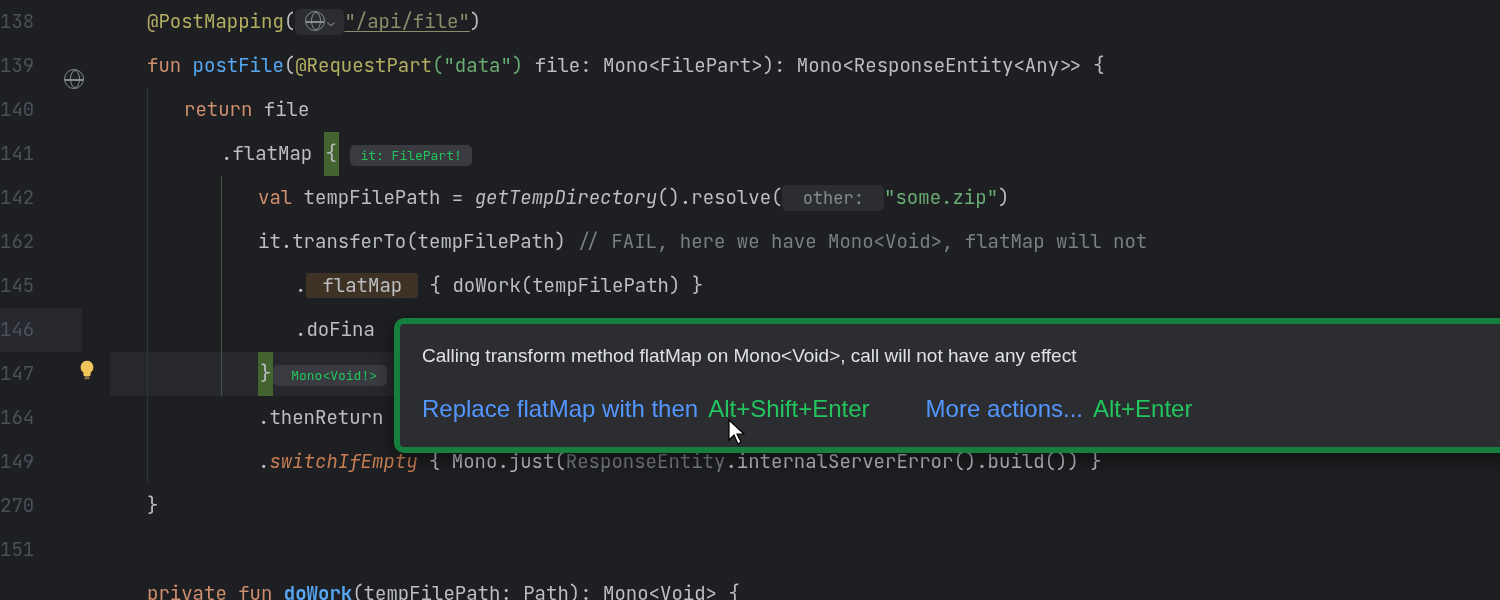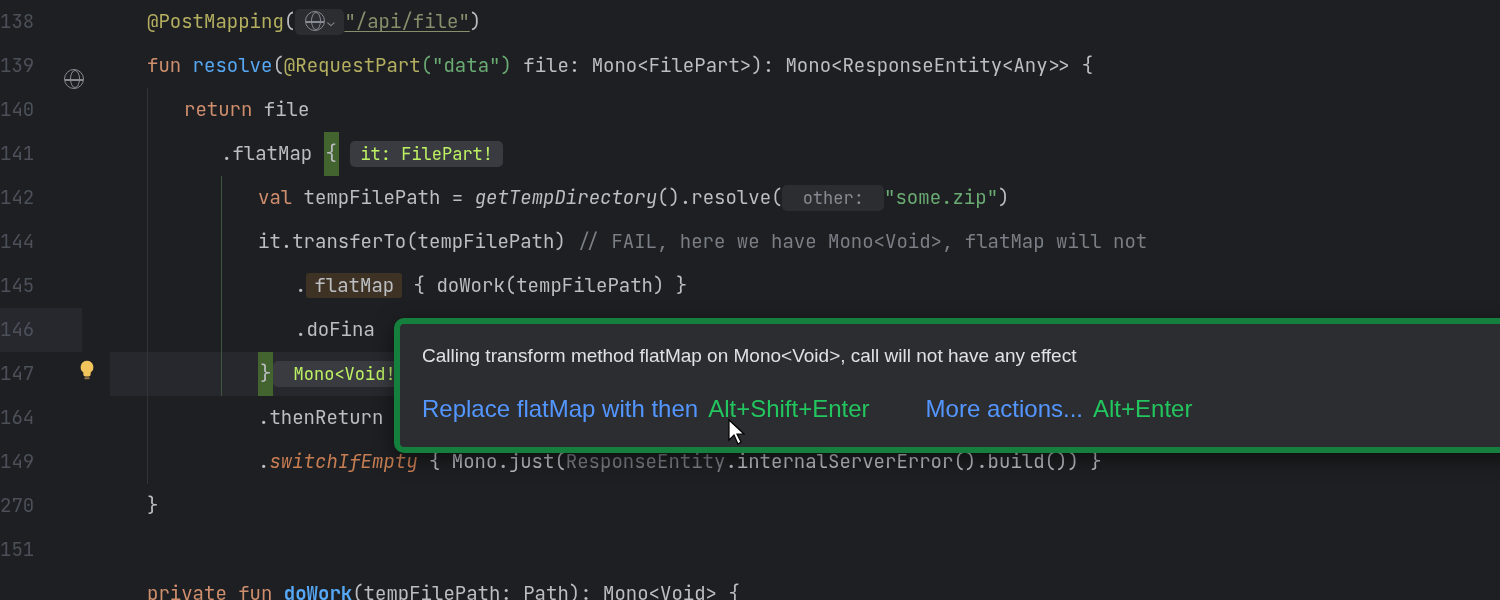--- a/index.html
+++ b/index.html
@@ -52,32 +52,32 @@
   .fn-decl-bold { color: #56a8f5; font-weight: 600; }
   .string { color: #6aab73; }
   .comment { color: #7a7e85; }
   .italic-call { color: #bcbec4; font-style: italic; }
   .italic-call-warn { color: #c77d52; font-style: italic; }
   .plain { color: #bcbec4; }
   .bg-hint {
     background: #393b40;
     border-radius: 5px;
     padding: 2px 10px;
-    color: #bef264;
-    font-size: 17px;
+    color: #22c55e;
+    font-size: 13px;
     font-style: normal;
   }
   .bg-hint-dark {
     background: #2b2d30;
     border-radius: 5px;
     padding: 2px 10px;
     color: #868a91;
     font-size: 17px;
   }
-  .warn-bg { background: #3d3223; border-radius: 3px; padding:0 8px; }
+  .warn-bg { background: #3d3223; border-radius: 3px; padding:0 16px; }
   .brace-green { display:inline-block; background:#43632f; color:#bcbec4; padding:0 2px; }
   .globe-icon {
     display: inline-block;
     width: 20px; height: 20px;
     border: 1.5px solid #868a91;
     border-radius: 50%;
     position: relative;
     vertical-align: -3px;
   }
   .globe-icon::before {
@@ -158,21 +158,21 @@
 </head>
 <body>
 
 <div class="editor">
   <div class="gutter">
     <div class="ln">138</div>
     <div class="ln">139</div>
     <div class="ln">140</div>
     <div class="ln">141</div>
     <div class="ln">142</div>
-    <div class="ln">144</div>
+    <div class="ln">162</div>
     <div class="ln">145</div>
     <div class="ln current-line">146</div>
     <div class="ln">147</div>
     <div class="ln">164</div>
     <div class="ln">149</div>
     <div class="ln">270</div>
     <div class="ln">151</div>
     <span class="gutter-globe"><span class="globe-icon"></span></span>
     <span class="bulb">
       <svg viewBox="0 0 24 24">
@@ -180,21 +180,21 @@
         <rect fill="#94734a" x="9" y="20" width="6" height="2" rx="1"></rect>
       </svg>
     </span>
     <span class="fold-arrow">›</span>
   </div>
 
   <div class="code">
 
     <div class="row"><span class="pad"></span><span class="annotation">@PostMapping</span><span class="plain">(</span><span class="bg-hint-dark"><span class="globe-icon"></span><span class="chev">⌄</span></span><span class="link-underline">"/api/file"</span><span class="plain">)</span></div>
 
-    <div class="row"><span class="pad"></span><span class="keyword">fun </span><span class="fn-decl">resolve</span><span class="plain">(</span><span class="annotation">@RequestPart</span><span class="string">("data")</span><span class="plain"> file: Mono&lt;FilePart&gt;): Mono&lt;ResponseEntity&lt;Any&gt;&gt; {</span></div>
+    <div class="row"><span class="pad"></span><span class="keyword">fun </span><span class="fn-decl">postFile</span><span class="plain">(</span><span class="annotation">@RequestPart</span><span class="string">("data")</span><span class="plain"> file: Mono&lt;FilePart&gt;): Mono&lt;ResponseEntity&lt;Any&gt;&gt; {</span></div>
 
     <div class="row"><span class="pad"></span><span class="indent-guide"></span><span class="keyword">return </span><span class="plain">file</span></div>
 
     <div class="row"><span class="pad"></span><span class="indent-guide"></span><span class="pad"></span><span class="plain">.flatMap </span><span class="brace-green">{</span> <span class="bg-hint">it: FilePart!</span></div>
 
     <div class="row"><span class="pad"></span><span class="indent-guide"></span><span class="pad"></span><span class="indent-guide-green"></span><span class="keyword">val </span><span class="plain">tempFilePath = </span><span class="italic-call">getTempDirectory</span><span class="plain">().resolve(</span><span class="bg-hint-dark"> other: </span><span class="string">"some.zip"</span><span class="plain">)</span></div>
 
     <div class="row"><span class="pad"></span><span class="indent-guide"></span><span class="pad"></span><span class="indent-guide-green"></span><span class="plain">it.transferTo(tempFilePath) </span><span class="comment">// FAIL, here we have Mono&lt;Void&gt;, flatMap will not</span></div>
 
     <div class="row"><span class="pad"></span><span class="indent-guide"></span><span class="pad"></span><span class="indent-guide-green"></span><span class="pad"></span><span class="plain">.</span><span class="plain warn-bg">flatMap</span><span class="plain"> { doWork(tempFilePath) }</span></div>

